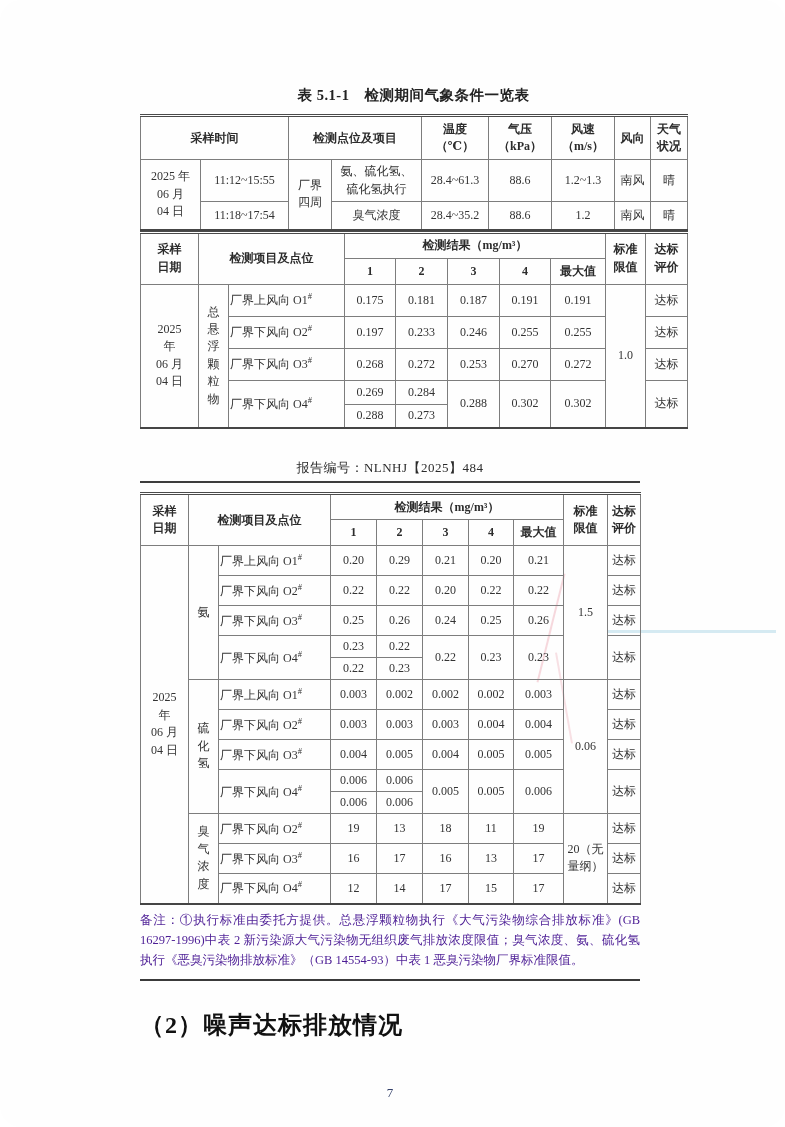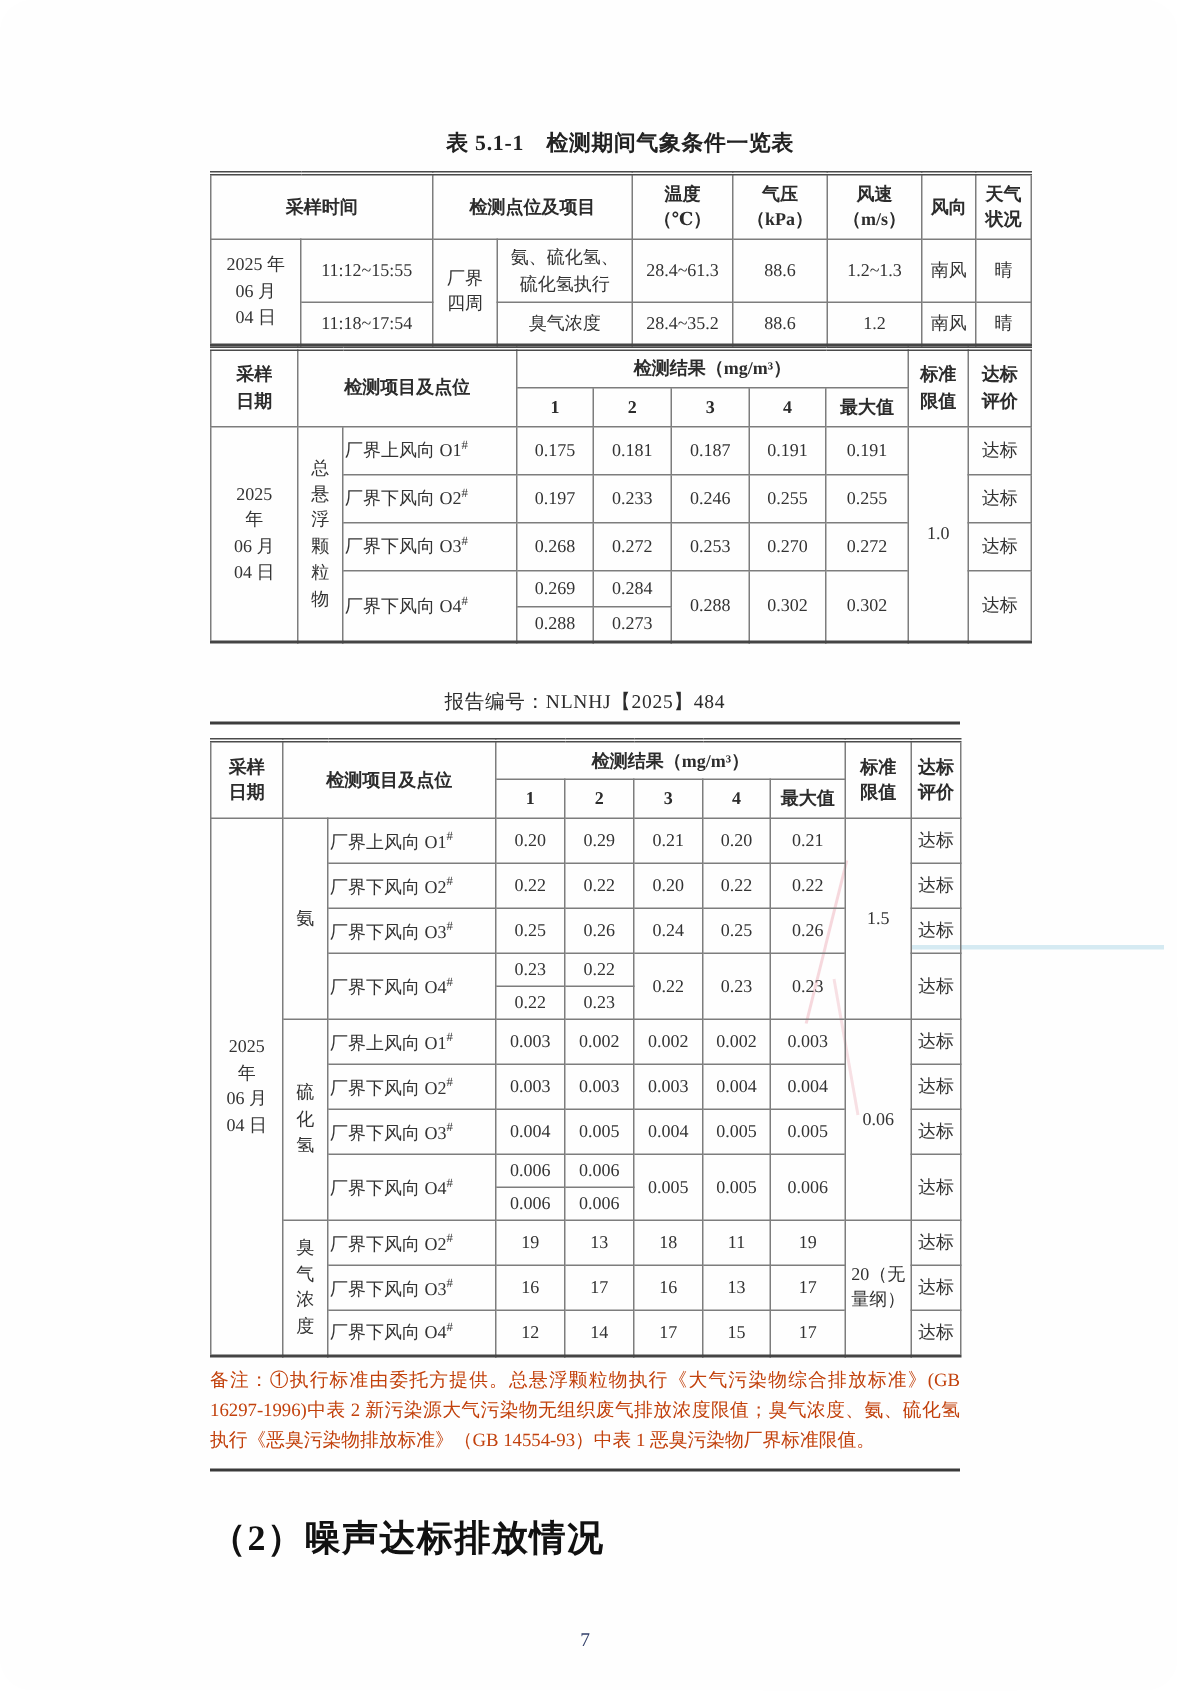--- a/index.html
+++ b/index.html
@@ -20,21 +20,21 @@
   sup{font-size:8.5px;}
   .pt{text-align:left;}
   .r44{height:44px;} .r42{height:42px;} .r28{height:28px;}
   .r26{height:26px;} .r32{height:32px;} .r24{height:24px;}
   .r30{height:30px;} .r22{height:22px;}
   .report-line{margin-top:30px;width:500px;text-align:center;font-size:13px;color:#2b2b2b;letter-spacing:.5px;}
   .header-rule{margin-top:4px;width:500px;height:2px;background:#3d3d3d;}
   .t3wrap{margin-top:9px;}
   .notes{
     width:500px;border-bottom:2.5px solid #3a3a3a;padding:5px 0 9px 0;
-    font-size:12.5px;line-height:1.6;text-align:justify;color:#c2410c;
+    font-size:12.5px;line-height:1.6;text-align:justify;color:#4c1d95;
   }
   .section-heading{margin-top:28px;font-size:24px;font-weight:bold;color:#111;letter-spacing:1px;}
   .page-number{margin-top:44px;width:500px;text-align:center;font-size:13px;color:#33406a;}
   .artifact{position:absolute;pointer-events:none;}
   .pink1{left:550px;top:572px;width:2px;height:112px;background:rgba(231,146,161,.35);transform:rotate(14deg);}
   .pink2{left:563px;top:652px;width:2px;height:92px;background:rgba(231,146,161,.28);transform:rotate(-10deg);}
   .cyan1{left:608px;top:630px;width:168px;height:3px;background:rgba(152,206,226,.40);}
 </style>
 </head>
 <body>

